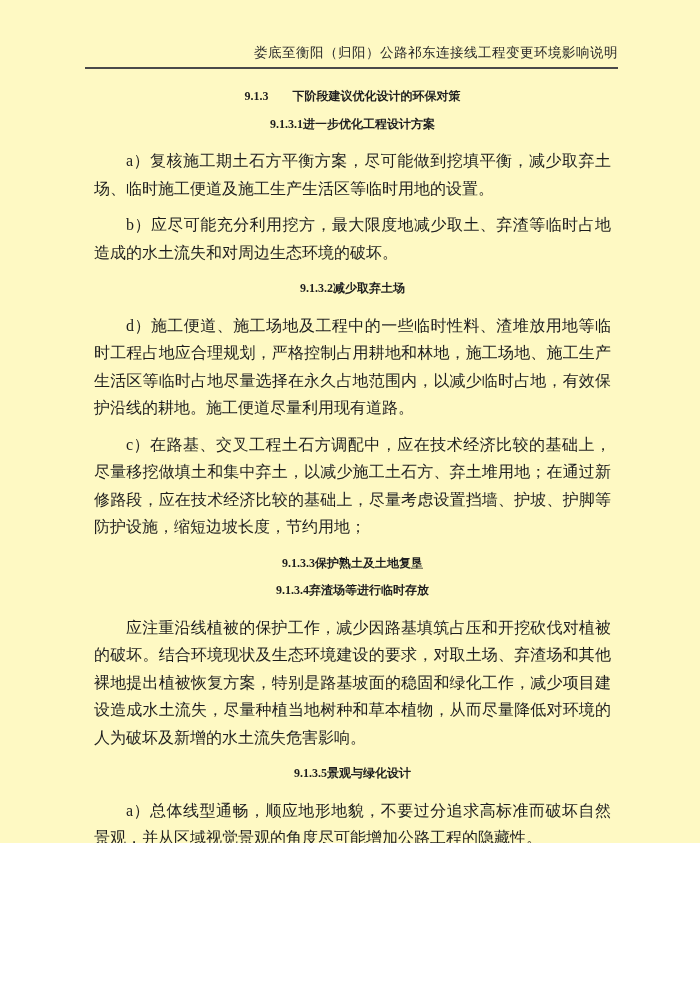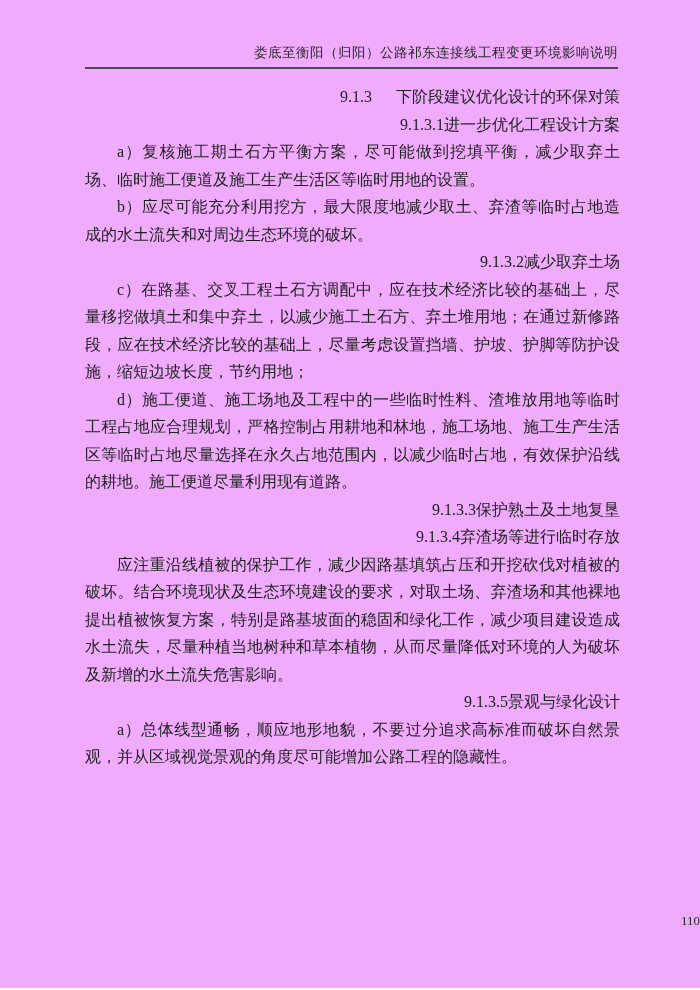--- a/index.html
+++ b/index.html
@@ -3,22 +3,22 @@
 <meta charset="utf-8">
 <style>
   html, body {
     margin: 0;
     padding: 0;
     background: #ffffff;
   }
   .page {
     position: relative;
     width: 700px;
-    height: 988px;
-    background: #f0abfc;
+    height: 843px;
+    background: #fef9c3;
     font-family: "Liberation Serif", "DejaVu Serif", serif;
     color: #1e1e1e;
     overflow: hidden;
   }
   .header {
     position: absolute;
     top: 44px;
     left: 85px;
     width: 533px;
     text-align: right;
@@ -32,31 +32,31 @@
     position: absolute;
     top: 83px;
     left: 85px;
     width: 535px;
     font-size: 16px;
     line-height: 27.5px;
     text-align: justify;
   }
   .sec-heading {
     margin: 0;
-    font-size: 16px;
-    font-weight: normal;
-    text-align: right;
+    font-size: 12px;
+    font-weight: bold;
+    text-align: center;
   }
   .sec-num {
     display: inline-block;
   }
   .gap-wide { margin-right: 24px; }
   .gap { margin-right: 0; }
   .content p {
-    margin: 0;
+    margin: 9px;
     text-indent: 32px;
   }
   .footer {
     position: absolute;
     top: 913px;
     left: 0;
     width: 700px;
     text-align: right;
     font-size: 13px;
     color: #2a2a2a;
@@ -73,22 +73,22 @@
 
   <div class="content">
 
     <h3 class="sec-heading"><span class="sec-num gap-wide">9.1.3</span><span>下阶段建议优化设计的环保对策</span></h3>
 
     <h4 class="sec-heading"><span class="sec-num gap">9.1.3.1</span><span>进一步优化工程设计方案</span></h4>
     <p>a）复核施工期土石方平衡方案，尽可能做到挖填平衡，减少取弃土场、临时施工便道及施工生产生活区等临时用地的设置。</p>
     <p>b）应尽可能充分利用挖方，最大限度地减少取土、弃渣等临时占地造成的水土流失和对周边生态环境的破坏。</p>
 
     <h4 class="sec-heading"><span class="sec-num gap">9.1.3.2</span><span>减少取弃土场</span></h4>
+    <p>d）施工便道、施工场地及工程中的一些临时性料、渣堆放用地等临时工程占地应合理规划，严格控制占用耕地和林地，施工场地、施工生产生活区等临时占地尽量选择在永久占地范围内，以减少临时占地，有效保护沿线的耕地。施工便道尽量利用现有道路。</p>
     <p>c）在路基、交叉工程土石方调配中，应在技术经济比较的基础上，尽量移挖做填土和集中弃土，以减少施工土石方、弃土堆用地；在通过新修路段，应在技术经济比较的基础上，尽量考虑设置挡墙、护坡、护脚等防护设施，缩短边坡长度，节约用地；</p>
-    <p>d）施工便道、施工场地及工程中的一些临时性料、渣堆放用地等临时工程占地应合理规划，严格控制占用耕地和林地，施工场地、施工生产生活区等临时占地尽量选择在永久占地范围内，以减少临时占地，有效保护沿线的耕地。施工便道尽量利用现有道路。</p>
 
     <h4 class="sec-heading"><span class="sec-num gap">9.1.3.3</span><span>保护熟土及土地复垦</span></h4>
 
     <h4 class="sec-heading"><span class="sec-num gap">9.1.3.4</span><span>弃渣场等进行临时存放</span></h4>
     <p>应注重沿线植被的保护工作，减少因路基填筑占压和开挖砍伐对植被的破坏。结合环境现状及生态环境建设的要求，对取土场、弃渣场和其他裸地提出植被恢复方案，特别是路基坡面的稳固和绿化工作，减少项目建设造成水土流失，尽量种植当地树种和草本植物，从而尽量降低对环境的人为破坏及新增的水土流失危害影响。</p>
 
     <h4 class="sec-heading"><span class="sec-num gap">9.1.3.5</span><span>景观与绿化设计</span></h4>
     <p>a）总体线型通畅，顺应地形地貌，不要过分追求高标准而破坏自然景观，并从区域视觉景观的角度尽可能增加公路工程的隐藏性。</p>
 
   </div>

